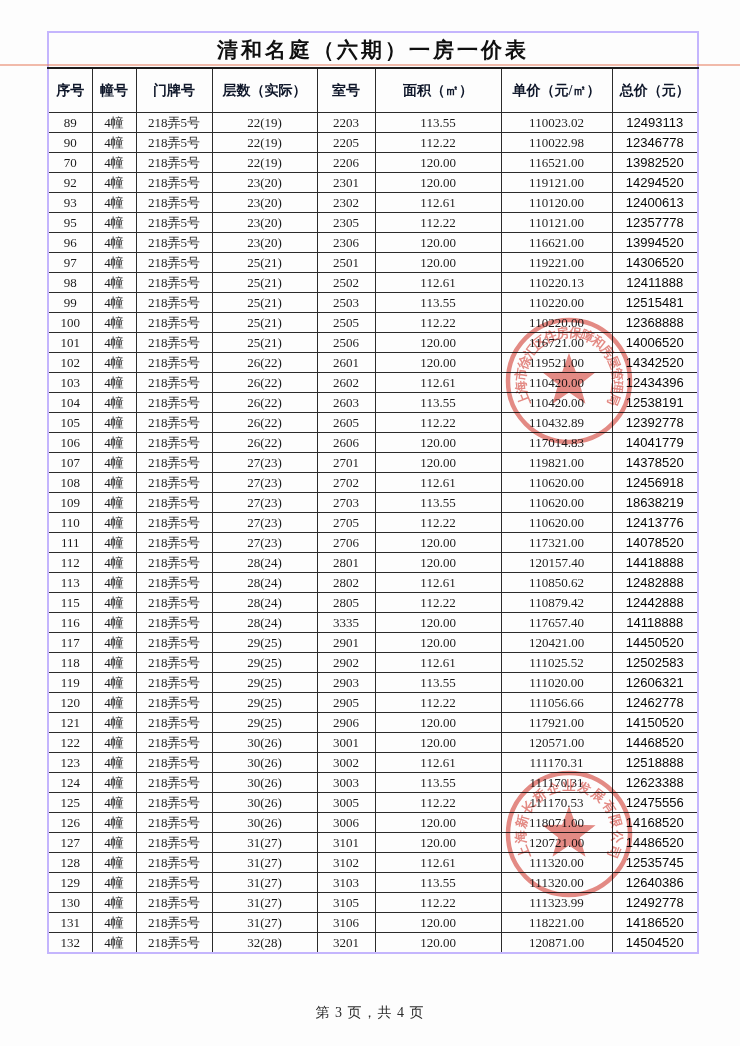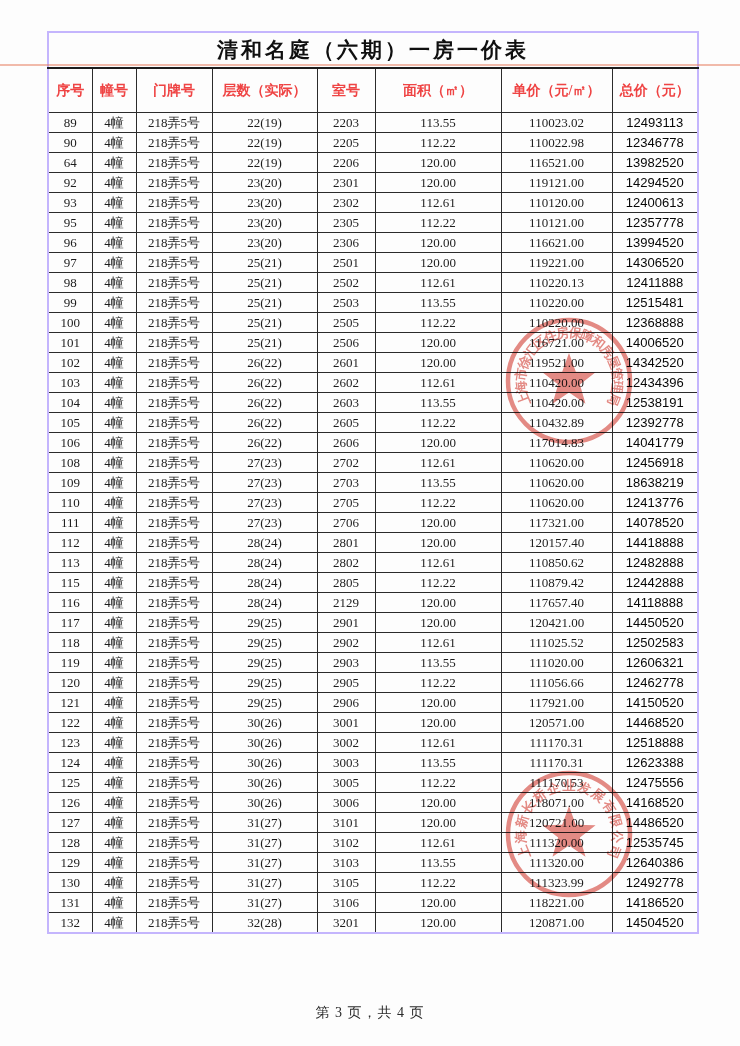--- a/index.html
+++ b/index.html
@@ -19,21 +19,21 @@
     border:2px solid #c4b5fd;z-index:1;
   }
   .price-table th,.price-table td{
     border:1px solid #2b2b2b;text-align:center;padding:0;
     overflow:hidden;white-space:nowrap;color:#1c1c1c;
   }
   .title-row th{
     height:34px;font-size:21px;font-weight:bold;letter-spacing:3px;
     color:#0f0f0f;border-bottom:2px solid #1d1d1d;
   }
-  .header-row th{height:43px;font-size:14px;font-weight:bold;color:#ef4444;}
+  .header-row th{height:43px;font-size:14px;font-weight:bold;color:#0f172a;}
   tbody td{height:19px;font-size:13px;}
   tbody td.c7{
     font-family:"Liberation Sans","DejaVu Sans",sans-serif;
     font-size:13px;color:#060606;
   }
   .footer{
     position:absolute;left:0;top:1004px;width:740px;text-align:center;
     font-size:14px;color:#2a2a2a;letter-spacing:1px;
   }
   svg.stamp{
@@ -94,21 +94,21 @@
           <td class="c0">90</td>
           <td class="c1">4幢</td>
           <td class="c2">218弄5号</td>
           <td class="c3">22(19)</td>
           <td class="c4">2205</td>
           <td class="c5">112.22</td>
           <td class="c6">110022.98</td>
           <td class="c7">12346778</td>
         </tr>
         <tr>
-          <td class="c0">64</td>
+          <td class="c0">70</td>
           <td class="c1">4幢</td>
           <td class="c2">218弄5号</td>
           <td class="c3">22(19)</td>
           <td class="c4">2206</td>
           <td class="c5">120.00</td>
           <td class="c6">116521.00</td>
           <td class="c7">13982520</td>
         </tr>
         <tr>
           <td class="c0">92</td>
@@ -244,20 +244,30 @@
           <td class="c0">106</td>
           <td class="c1">4幢</td>
           <td class="c2">218弄5号</td>
           <td class="c3">26(22)</td>
           <td class="c4">2606</td>
           <td class="c5">120.00</td>
           <td class="c6">117014.83</td>
           <td class="c7">14041779</td>
         </tr>
         <tr>
+          <td class="c0">107</td>
+          <td class="c1">4幢</td>
+          <td class="c2">218弄5号</td>
+          <td class="c3">27(23)</td>
+          <td class="c4">2701</td>
+          <td class="c5">120.00</td>
+          <td class="c6">119821.00</td>
+          <td class="c7">14378520</td>
+        </tr>
+        <tr>
           <td class="c0">108</td>
           <td class="c1">4幢</td>
           <td class="c2">218弄5号</td>
           <td class="c3">27(23)</td>
           <td class="c4">2702</td>
           <td class="c5">112.61</td>
           <td class="c6">110620.00</td>
           <td class="c7">12456918</td>
         </tr>
         <tr>
@@ -318,21 +328,21 @@
           <td class="c4">2805</td>
           <td class="c5">112.22</td>
           <td class="c6">110879.42</td>
           <td class="c7">12442888</td>
         </tr>
         <tr>
           <td class="c0">116</td>
           <td class="c1">4幢</td>
           <td class="c2">218弄5号</td>
           <td class="c3">28(24)</td>
-          <td class="c4">2129</td>
+          <td class="c4">3335</td>
           <td class="c5">120.00</td>
           <td class="c6">117657.40</td>
           <td class="c7">14118888</td>
         </tr>
         <tr>
           <td class="c0">117</td>
           <td class="c1">4幢</td>
           <td class="c2">218弄5号</td>
           <td class="c3">29(25)</td>
           <td class="c4">2901</td>

